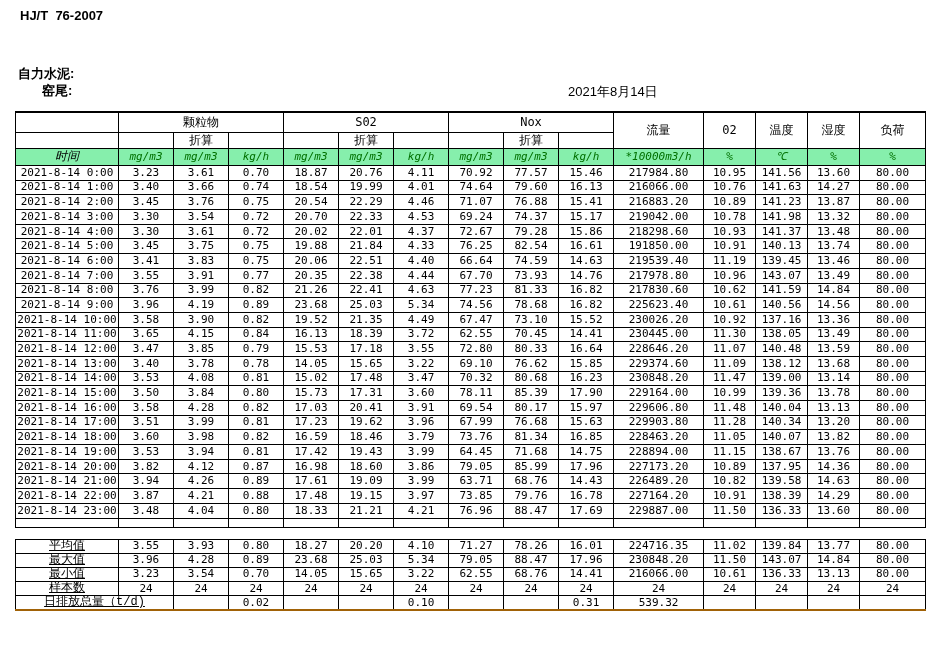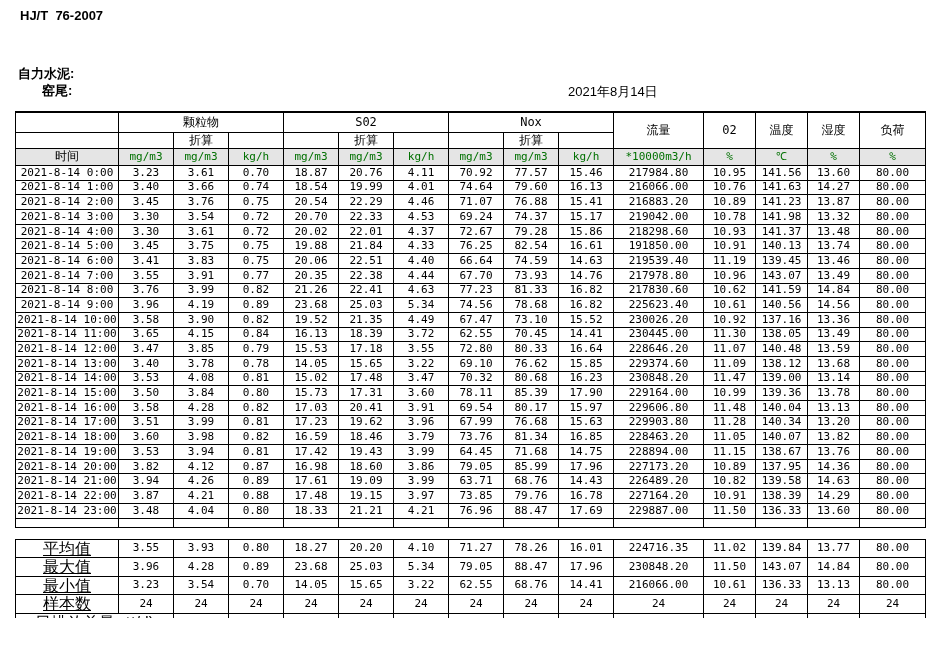--- a/index.html
+++ b/index.html
@@ -10,29 +10,29 @@
   .company{position:absolute;left:18px;top:65px;font-size:13px;font-weight:bold;}
   .location{position:absolute;left:18px;top:82px;font-size:13px;font-weight:bold;margin-left:24px;}
   .date{position:absolute;left:568px;top:83px;font-size:13px;}
   table.report{position:absolute;left:15px;top:111px;width:910px;border-collapse:collapse;
         table-layout:fixed;font-size:11px;}
   table.report td{border:1px solid #000;text-align:center;padding:0;overflow:hidden;
         font-family:"DejaVu Sans Mono","Liberation Sans",sans-serif;line-height:1.1;}
   td.cn{font-family:"Liberation Sans",sans-serif;font-size:12px;}
   tr.h1 td{border-top:2px solid #000;height:19px;}
   tr.h2 td{height:15px;}
-  tr.units td{height:16px;background:#e5e5e5;color:#007000;}
+  tr.units td{height:16px;background:#86efac;color:#007000;font-style:italic;}
   tr.units td.time-h{color:#000;font-size:12px;}
   td.first{border-left:2px solid #000;}
   td.last{border-right:2px solid #000;}
   tbody.data tr{height:14.7px;margin-top:21px;}
   tr.empty{height:9px;}
   tr.gap td{border:none;height:11px;background:#fff;}
   tbody.sum tr{height:13.8px;}
-  tbody.sum td.slabel{text-decoration:underline;font-family:Liberation Sans, sans-serif;font-size:16px;}
+  tbody.sum td.slabel{text-decoration:underline;font-family:Liberation Mono, monospace;font-size:12px;}
   tbody.sum tr.bottom td{border-bottom:2px solid #a16207;}
   td.left-al{text-align:left;}
   .f1{position:absolute;left:18px;top:617px;font-size:12px;}
   .f2{position:absolute;left:18px;top:636px;font-size:12px;}
   .f3{position:absolute;left:215px;top:636px;font-size:12px;}
 </style>
 </head>
 <body>
 
 <div class="page">

